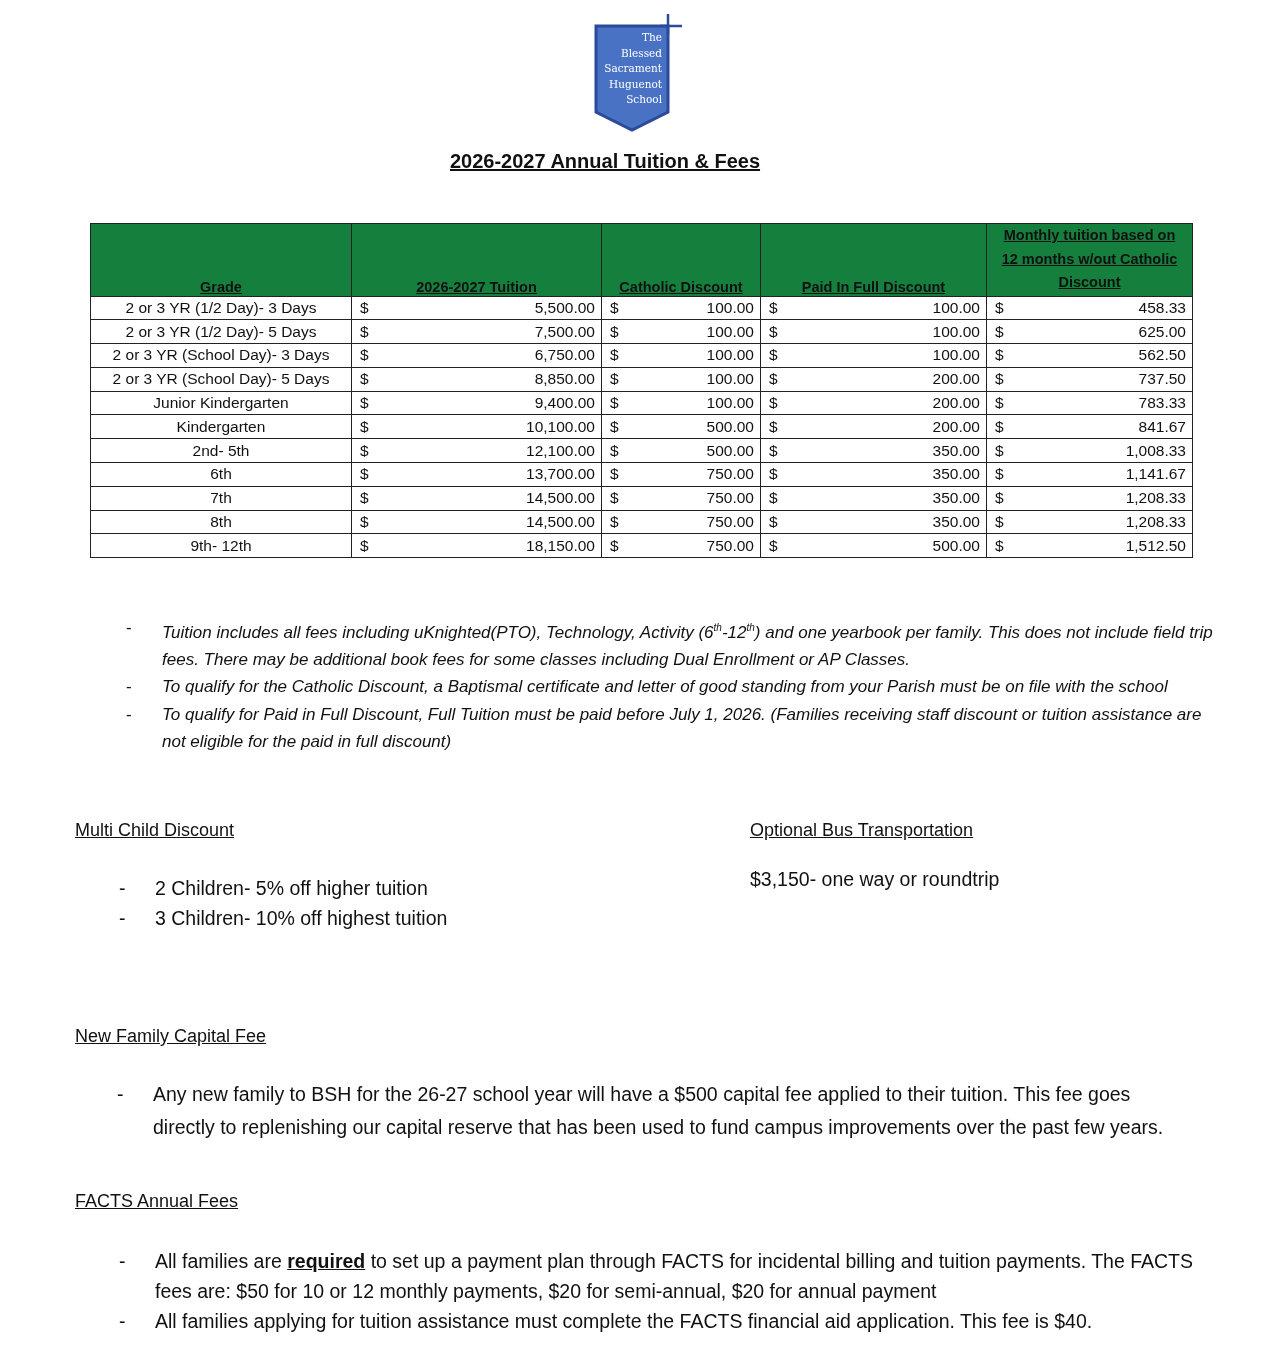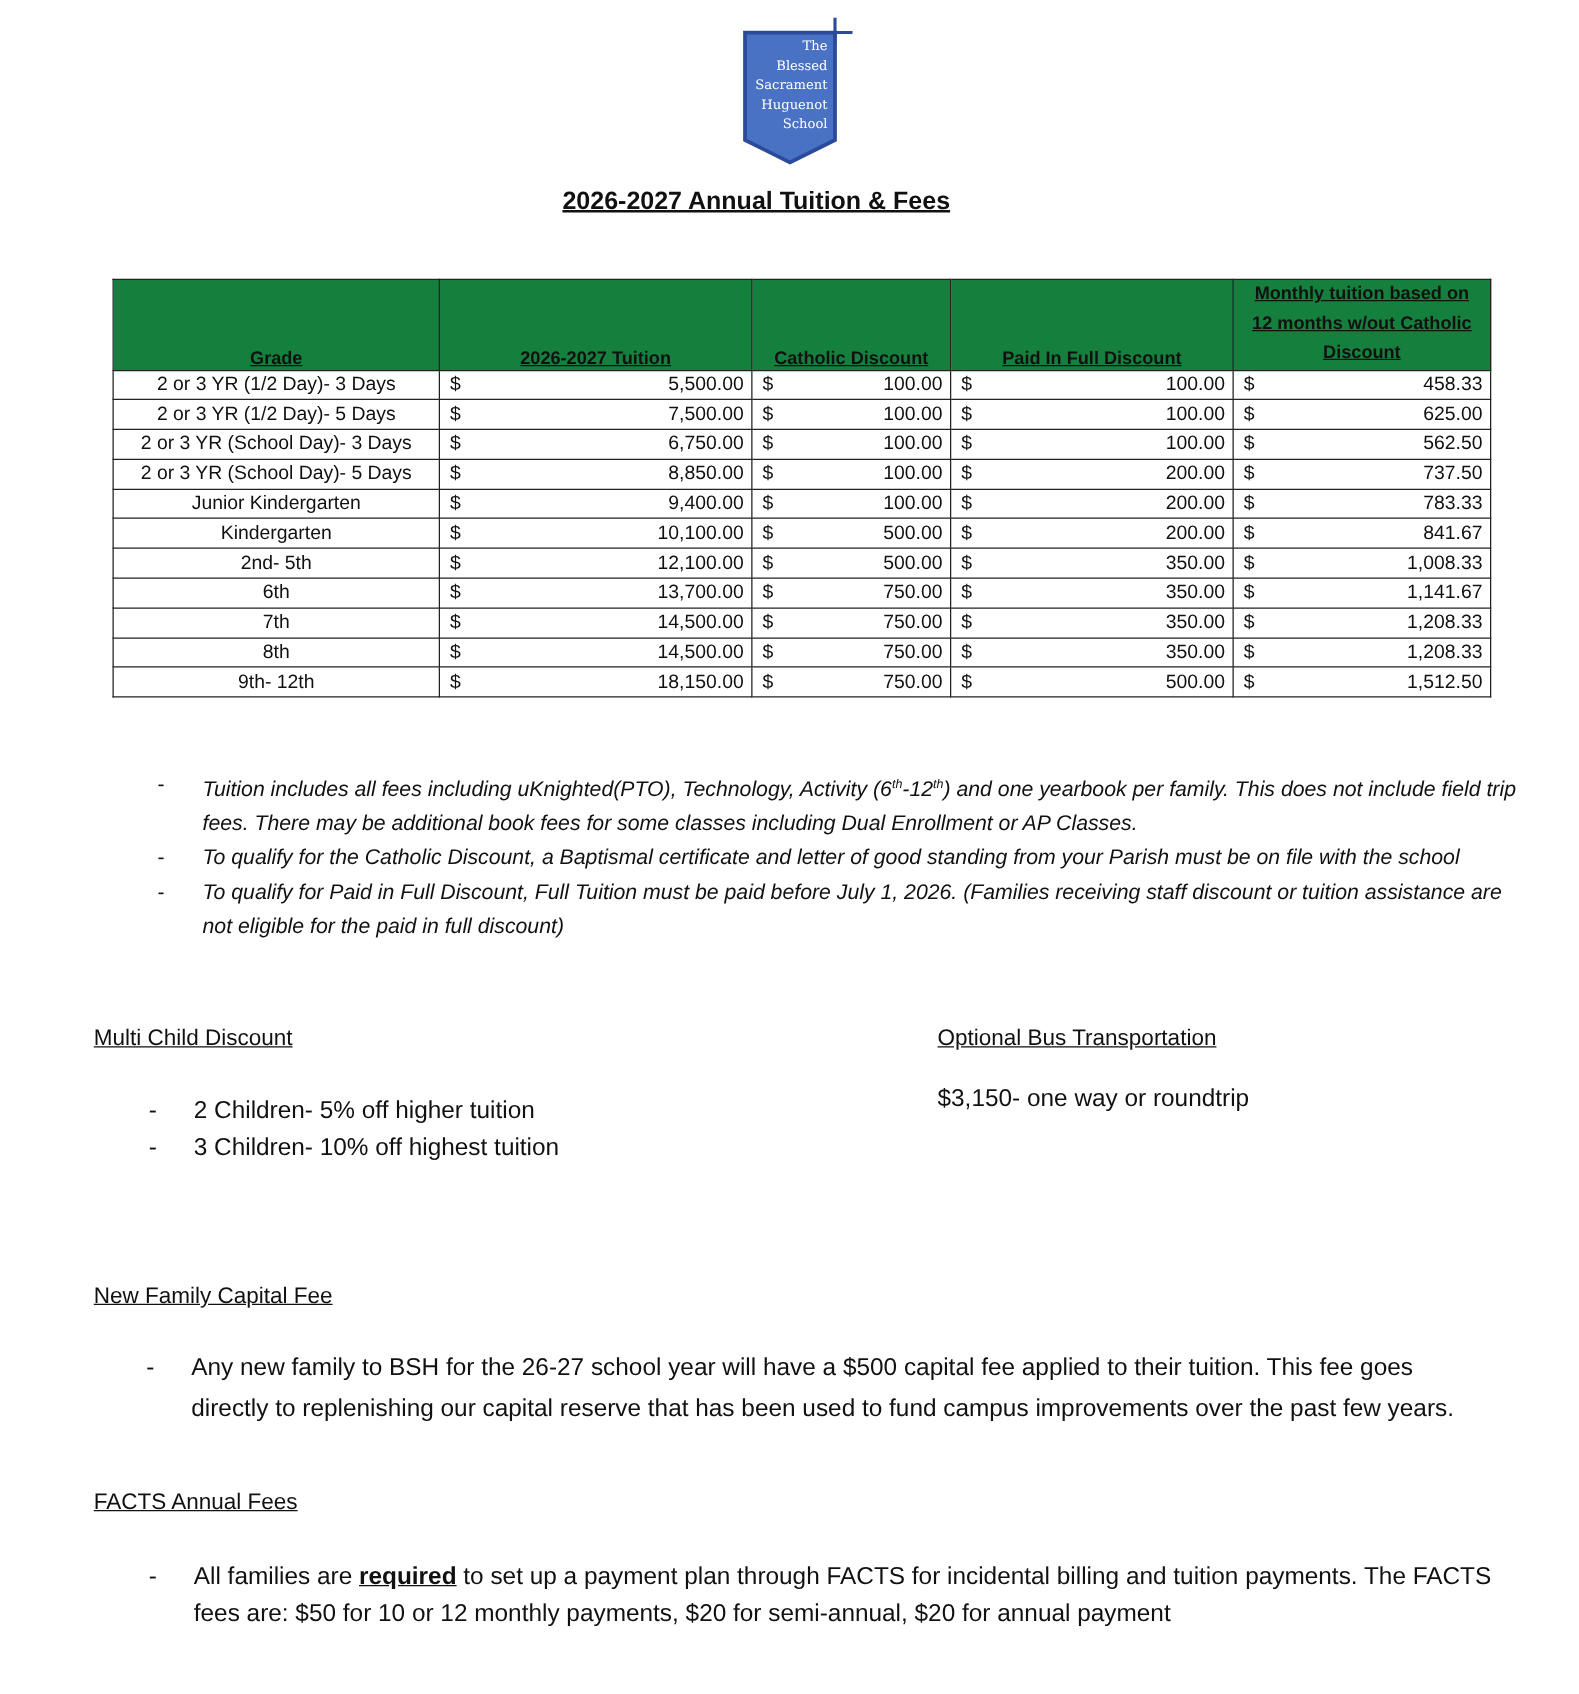--- a/index.html
+++ b/index.html
@@ -295,13 +295,14 @@
 <div class="plain" style="left:750px; top:868px;">$3,150- one way or roundtrip</div>
 
 <div class="h2" style="left:75px; top:1026px;">New Family Capital Fee</div>
 <ul class="blist" style="left:108px; top:1073px; width:1070px; line-height:33px;">
   <li>Any new family to BSH for the 26-27 school year will have a $500 capital fee applied to their tuition. This fee goes directly to replenishing our capital reserve that has been used to fund campus improvements over the past few years.</li>
 </ul>
 
 <div class="h2" style="left:75px; top:1191px;">FACTS Annual Fees</div>
 <ul class="blist" style="left:110px; top:1241px; width:1080px; line-height:30px;">
   <li><span>All families are </span><b style="text-decoration:underline;">required</b><span> to set up a payment plan through FACTS for incidental billing and tuition payments. The FACTS fees are:   $50 for 10 or 12 monthly payments, $20 for semi-annual, $20 for annual payment</span></li>
+  <li>All families applying for tuition assistance must complete the FACTS financial aid application.   This fee is $40.</li>
 </ul>
 
 </body></html>

